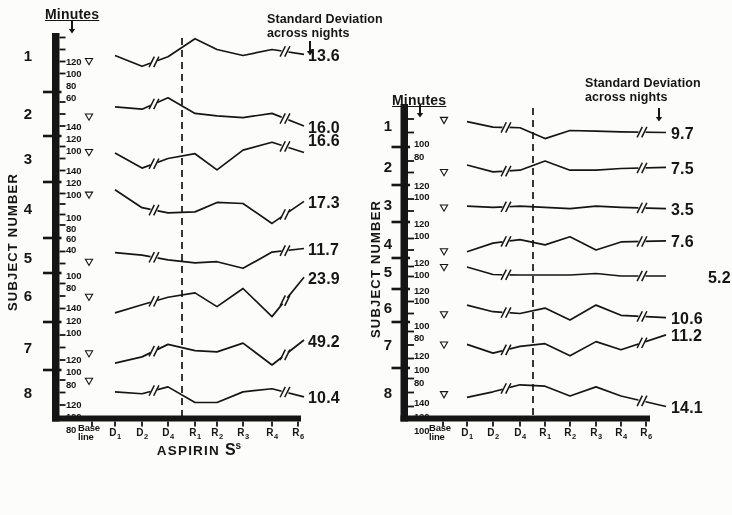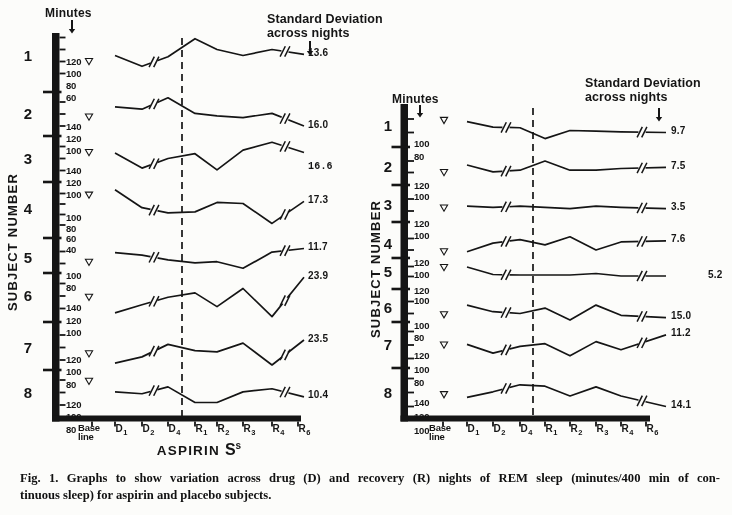--- a/index.html
+++ b/index.html
@@ -1,33 +1,33 @@
 <!DOCTYPE html>
 <html><head>
 <meta charset="utf-8">
 <style>
   html,body{margin:0;padding:0;background:#fcfcfa;}
   #figure{position:relative;width:732px;height:515px;background:#fcfcfa;overflow:hidden;
           font-family:"Liberation Sans",sans-serif;color:#141414;}
   #plot-svg{position:absolute;left:0;top:0;}
   .abs{position:absolute;}
   .blab{font-family:"Liberation Sans",sans-serif;font-weight:bold;color:#151515;}
-  .minutes{font-size:12px;letter-spacing:.2px;}
+  .minutes{font-size:14px;letter-spacing:.2px;text-decoration:underline;}
   .sdhead{font-size:12.5px;line-height:13.5px;letter-spacing:.1px;}
   .ylabel{font-size:13px;letter-spacing:1.2px;transform:rotate(-90deg);transform-origin:0 0;
           text-align:center;white-space:nowrap;}
   .ptitle{font-size:13.5px;letter-spacing:1.2px;text-align:center;white-space:nowrap;}
   .ptitle .bigS{font-size:16px;letter-spacing:0;}
   .ptitle sup{font-size:10px;vertical-align:6px;letter-spacing:0;}
   .ticklab{font-size:9.5px;letter-spacing:-.2px;line-height:11px;margin-top:24px;}
   .subjnum{font-size:15px;text-align:center;width:18px;line-height:16px;}
-  .nightlab{font-size:10px;text-align:right;white-space:nowrap;line-height:11px;}
+  .nightlab{font-size:10px;text-align:center;white-space:nowrap;line-height:19px;}
   .nightlab .subsc{font-size:7.5px;position:relative;top:3px;left:.5px;}
   .baselab{font-size:9.5px;line-height:9.5px;letter-spacing:-.2px;}
-  .sdval{font-size:10px;letter-spacing:.2px;}
+  .sdval{font-size:16px;letter-spacing:.2px;}
   .caption{font-family:"Liberation Serif",serif;font-weight:bold;font-size:12.6px;
            line-height:16.5px;color:#111;width:700px;}
   .caption .l1{text-align:justify;text-align-last:justify;}
 </style>
 </head>
 <body>
 
 <div id="figure">
 
   <svg id="plot-svg" width="732" height="515">
@@ -271,41 +271,41 @@
       <div class="abs blab sdval" style="left:308px;top:46.8px;">13.6</div>
       <div class="abs blab ticklab" style="left:66px;top:96.5px;">140</div>
       <div class="abs blab ticklab" style="left:66px;top:108.5px;">120</div>
       <div class="abs blab ticklab" style="left:66px;top:120.5px;">100</div>
       <div class="abs blab subjnum" style="left:19px;top:106px;">2</div>
       <div class="abs blab sdval" style="left:308px;top:118.5px;">16.0</div>
       <div class="abs blab ticklab" style="left:66px;top:141px;">140</div>
       <div class="abs blab ticklab" style="left:66px;top:153px;">120</div>
       <div class="abs blab ticklab" style="left:66px;top:165px;">100</div>
       <div class="abs blab subjnum" style="left:19px;top:150.5px;">3</div>
-      <div class="abs blab sdval" style="left:308px;top:161px;font-family:Liberation Mono, monospace;">16.6</div>
+      <div class="abs blab sdval" style="left:308px;top:132px;">16.6</div>
       <div class="abs blab ticklab" style="left:66px;top:188px;">100</div>
       <div class="abs blab ticklab" style="left:66px;top:198.5px;">80</div>
       <div class="abs blab ticklab" style="left:66px;top:209px;">60</div>
       <div class="abs blab ticklab" style="left:66px;top:219.5px;">40</div>
       <div class="abs blab subjnum" style="left:19px;top:201.25px;">4</div>
       <div class="abs blab sdval" style="left:308px;top:193.875px;">17.3</div>
       <div class="abs blab ticklab" style="left:66px;top:246px;">100</div>
       <div class="abs blab ticklab" style="left:66px;top:258px;">80</div>
       <div class="abs blab subjnum" style="left:19px;top:249.5px;">5</div>
       <div class="abs blab sdval" style="left:308px;top:241px;">11.7</div>
       <div class="abs blab ticklab" style="left:66px;top:278px;">140</div>
       <div class="abs blab ticklab" style="left:66px;top:290.5px;">120</div>
       <div class="abs blab ticklab" style="left:66px;top:303px;">100</div>
       <div class="abs blab subjnum" style="left:19px;top:288px;">6</div>
       <div class="abs blab sdval" style="left:308px;top:269.75px;">23.9</div>
       <div class="abs blab ticklab" style="left:66px;top:329.5px;">120</div>
       <div class="abs blab ticklab" style="left:66px;top:342px;">100</div>
       <div class="abs blab ticklab" style="left:66px;top:354.5px;">80</div>
       <div class="abs blab subjnum" style="left:19px;top:339.5px;">7</div>
-      <div class="abs blab sdval" style="left:308px;top:332.5px;">23.5</div>
+      <div class="abs blab sdval" style="left:308px;top:332.5px;">49.2</div>
       <div class="abs blab ticklab" style="left:66px;top:374.5px;">120</div>
       <div class="abs blab ticklab" style="left:66px;top:387px;">100</div>
       <div class="abs blab ticklab" style="left:66px;top:399.5px;">80</div>
       <div class="abs blab subjnum" style="left:19px;top:384.5px;">8</div>
       <div class="abs blab sdval" style="left:308px;top:389.375px;">10.4</div>
       <div class="abs blab baselab" style="left:429px;top:422.5px;">
         <div>Base</div>
         <div>line</div>
       </div>
       <div class="abs blab nightlab" style="left:455px;top:422.5px;width:24px;"><span>D</span><span class="subsc">1</span></div>
@@ -332,21 +332,21 @@
       <div class="abs blab ticklab" style="left:414px;top:244.5px;">100</div>
       <div class="abs blab subjnum" style="left:379px;top:236.25px;">4</div>
       <div class="abs blab sdval" style="left:671px;top:233.3px;">7.6</div>
       <div class="abs blab ticklab" style="left:414px;top:261px;">120</div>
       <div class="abs blab ticklab" style="left:414px;top:271px;">100</div>
       <div class="abs blab subjnum" style="left:379px;top:263.5px;">5</div>
       <div class="abs blab sdval" style="left:671px;top:268.5px;padding-left:37px;">5.2</div>
       <div class="abs blab ticklab" style="left:414px;top:296px;">100</div>
       <div class="abs blab ticklab" style="left:414px;top:308px;">80</div>
       <div class="abs blab subjnum" style="left:379px;top:299.5px;">6</div>
-      <div class="abs blab sdval" style="left:671px;top:310.2px;">15.0</div>
+      <div class="abs blab sdval" style="left:671px;top:310.2px;">10.6</div>
       <div class="abs blab ticklab" style="left:414px;top:326px;">120</div>
       <div class="abs blab ticklab" style="left:414px;top:339.5px;">100</div>
       <div class="abs blab ticklab" style="left:414px;top:353px;">80</div>
       <div class="abs blab subjnum" style="left:379px;top:337px;">7</div>
       <div class="abs blab sdval" style="left:671px;top:327.375px;">11.2</div>
       <div class="abs blab ticklab" style="left:414px;top:373px;">140</div>
       <div class="abs blab ticklab" style="left:414px;top:387px;">120</div>
       <div class="abs blab ticklab" style="left:414px;top:401px;">100</div>
       <div class="abs blab subjnum" style="left:379px;top:384.5px;">8</div>
       <div class="abs blab sdval" style="left:671px;top:399px;">14.1</div>
@@ -364,17 +364,13 @@
     <div>across nights</div>
   </div>
 
   <div class="abs blab ylabel" style="left:5px;top:318px;width:152px;height:15px;">SUBJECT NUMBER</div>
   <div class="abs blab ylabel" style="left:368px;top:338px;width:126px;height:15px;">SUBJECT NUMBER</div>
 
   <div class="abs blab ptitle" style="left:119px;top:440px;width:160px;">
     <span>ASPIRIN</span>&nbsp;<span class="bigS">S</span><sup>s</sup>
   </div>
 
-  <div class="abs caption" style="left:20px;top:470px;">
-    <div class="l1">Fig. 1. Graphs to show variation across drug (D) and recovery (R) nights of REM sleep (minutes/400 min of con-</div>
-    <div>tinuous sleep) for aspirin and placebo subjects.</div>
-  </div>
 </div>
 
 </body></html>

